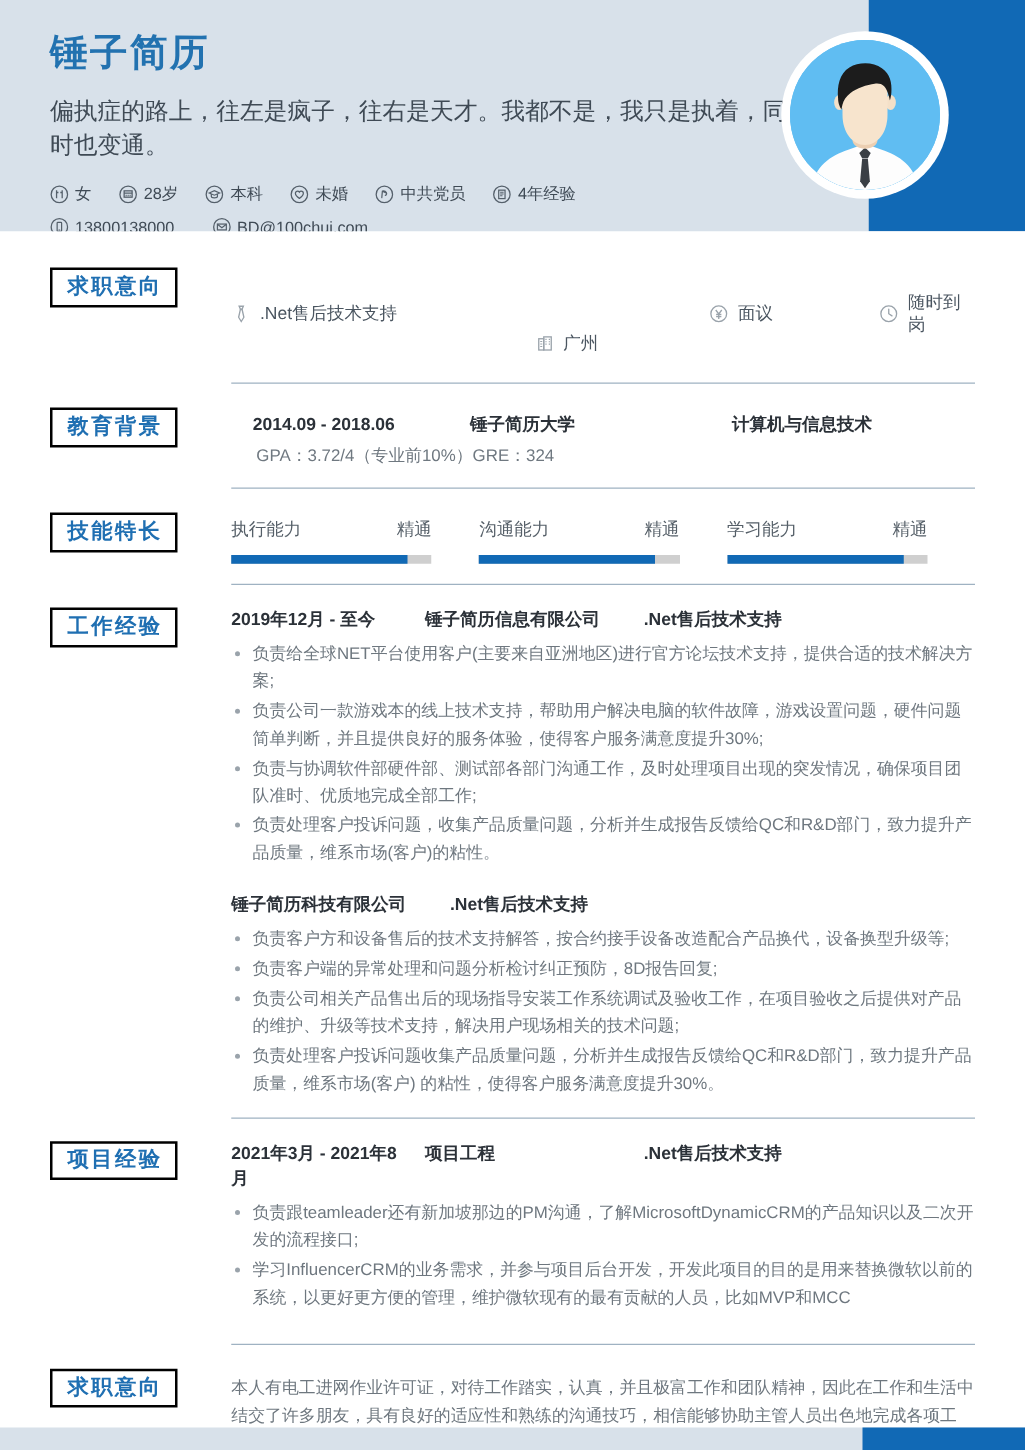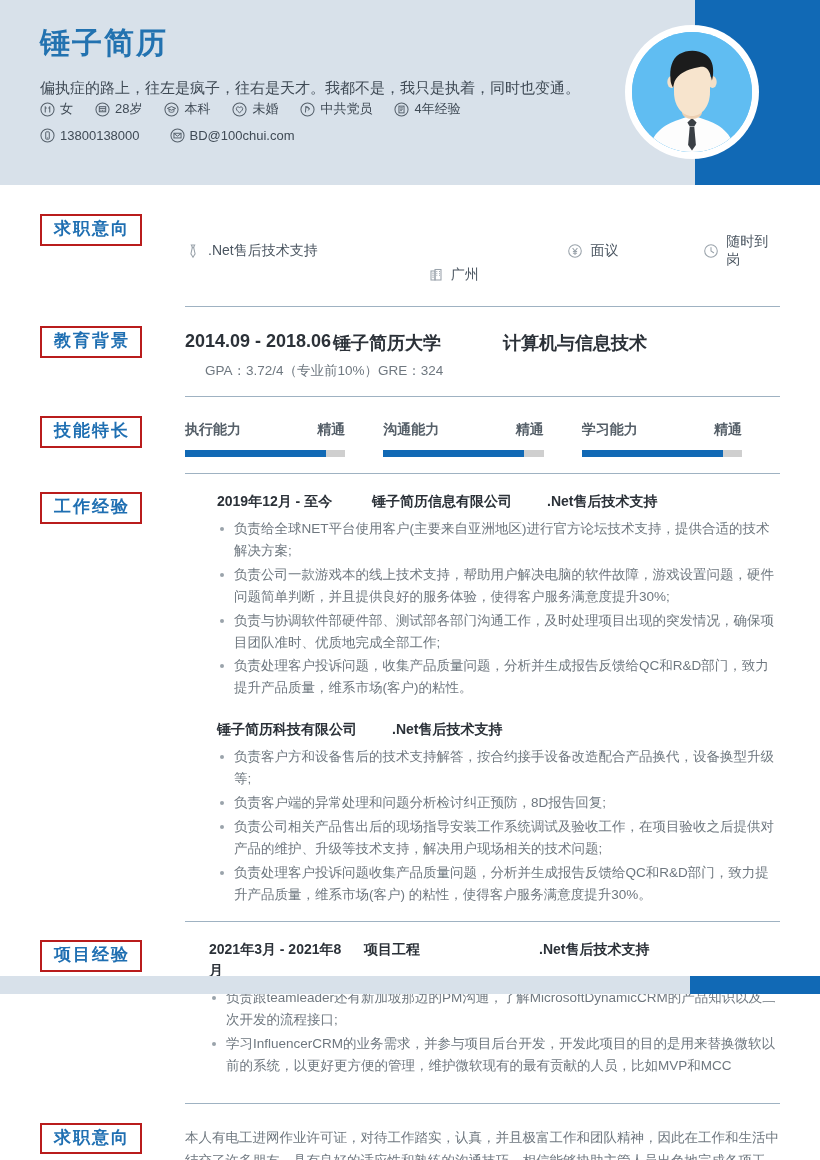--- a/index.html
+++ b/index.html
@@ -3,31 +3,31 @@
 <meta charset="utf-8">
 <style>
   html,body{margin:0;padding:0;}
   body{
     width:820px;height:1160px;
     background:#ffffff;
     font-family:"Liberation Sans","DejaVu Sans",sans-serif;
     overflow:hidden;
     -webkit-font-smoothing:antialiased;
   }
-  .page{position:relative;width:820px;height:994px;background:#fff;}
+  .page{position:relative;width:820px;height:1160px;background:#fff;}
 
   
   .header{position:relative;width:820px;height:185px;background:#d8e1ea;overflow:hidden;}
   .header-blue{position:absolute;right:0;top:0;width:125px;height:185px;background:#1169b5;}
   .header-inner{position:absolute;left:40px;top:26px;width:600px;}
   .name{
     color:#2272b0;font-size:30px;font-weight:bold;letter-spacing:2px;
     line-height:1.1;margin:0 0 18px 0;
   }
-  .tagline{color:#3f4a55;font-size:15px;line-height:1.4;margin:0 0 2px 0;}
+  .tagline{color:#3f4a55;font-size:19px;line-height:1.4;margin:0 0 16px 0;}
   .meta-row{display:flex;align-items:center;margin-bottom:10px;flex-wrap:nowrap;}
   .meta-item{display:flex;align-items:center;margin-right:22px;white-space:nowrap;}
   .meta-item .ico{
     width:15px;height:15px;margin-right:5px;flex:0 0 15px;
     display:flex;align-items:center;justify-content:center;
   }
   .meta-item .ico svg{display:block;}
   .meta-item .txt{color:#3f4a55;font-size:13px;}
 
   
@@ -38,46 +38,46 @@
   .avatar-in{
     position:absolute;left:4px;top:4px;width:120px;height:120px;border-radius:50%;
     background:#60bdf2;overflow:hidden;
   }
 
   
   .content{position:relative;padding:0 40px;}
   .section{position:relative;display:flex;align-items:flex-start;}
   .label-col{width:145px;flex:0 0 145px;padding-top:3px;}
   .sec-label{
-    display:inline-block;border:2px solid #b91c1c;background:#fff;
+    display:inline-block;border:2px solid #000000;background:#fff;
     color:#1f6fb2;font-size:17px;font-weight:bold;letter-spacing:2px;
     padding:4px 10px 5px 12px;line-height:1.1;
   }
   .body-col{flex:1;min-width:0;padding-top:2px;}
 
   .divider{height:1px;background:#9fb2c2;margin:0 0 0 145px;}
 
   
   .intent-row{display:flex;align-items:center;padding-top:5px;}
   .intent-item{display:flex;align-items:center;font-size:14px;color:#4a5560;}
   .intent-item .ico{width:16px;height:16px;margin-right:7px;flex:0 0 16px;display:flex;align-items:center;justify-content:center;}
   .i1{width:250px;}
   .i2{width:144px;margin-top:48px;}
   .i3{width:140px;}
 
   
-  .edu-head{display:flex;font-weight:bold;color:#2b3138;font-size:18px;padding-top:6px;}
+  .edu-head{display:flex;font-weight:bold;color:#2b3138;font-size:14px;padding-top:6px;text-align:center;}
   .edu-date{width:148px;flex:0 0 148px;}
   .edu-school{width:170px;flex:0 0 170px;}
   .edu-major{flex:1;}
   .edu-sub{color:#6f7880;font-size:13.5px;margin-top:7px;margin-left:20px;}
 
   
   .skills{display:flex;padding-top:6px;}
-  .skill{width:33.33%;padding-right:38px;box-sizing:border-box;font-weight:bold;}
+  .skill{width:33.33%;padding-right:38px;box-sizing:border-box;}
   .skill-top{display:flex;justify-content:space-between;align-items:baseline;color:#555f68;font-size:14px;}
   .skill-bar{height:7px;background:#cfcfcf;margin-top:11px;position:relative;}
   .skill-fill{height:7px;background:#1169b5;}
 
   
   .xp-head{display:flex;font-weight:bold;color:#2b3138;font-size:14px;line-height:1.45;}
   .xp-date{width:155px;flex:0 0 155px;padding-right:22px;box-sizing:border-box;}
   .xp-org{width:175px;flex:0 0 175px;}
   .xp-role{flex:1;}
   ul.bullets{list-style:none;margin:7px 0 0 0;padding:0;}
@@ -318,21 +318,21 @@
             <div class="skill-bar">
               <div class="skill-fill" style="width: 88%;"></div>
             </div>
           </div>
         </div>
       </div>
     </div>
 
     <div class="divider" style="margin-top:16px;"></div>
 
-    <div class="section" style="padding-top:15px;gap:32px;">
+    <div class="section" style="padding-top:15px;">
       <div class="label-col">
         <span class="sec-label">工作经验</span>
       </div>
       <div class="body-col">
 
         <div>
           <div class="xp-head">
             <div class="xp-date">2019年12月 - 至今</div>
             <div class="xp-org">锤子简历信息有限公司</div>
             <div class="xp-role">.Net售后技术支持</div>
@@ -358,21 +358,21 @@
             <li>负责公司相关产品售出后的现场指导安装工作系统调试及验收工作，在项目验收之后提供对产品的维护、升级等技术支持，解决用户现场相关的技术问题;</li>
             <li>负责处理客户投诉问题收集产品质量问题，分析并生成报告反馈给QC和R&amp;D部门，致力提升产品质量，维系市场(客户) 的粘性，使得客户服务满意度提升30%。</li>
           </ul>
         </div>
 
       </div>
     </div>
 
     <div class="divider" style="margin-top:14px;"></div>
 
-    <div class="section" style="padding-top:15px;gap:24px;">
+    <div class="section" style="padding-top:15px;">
       <div class="label-col">
         <span class="sec-label">项目经验</span>
       </div>
       <div class="body-col">
         <div>
           <div class="xp-head">
             <div class="xp-date">2021年3月 - 2021年8月</div>
             <div class="xp-org">项目工程</div>
             <div class="xp-role">.Net售后技术支持</div>
           </div>

